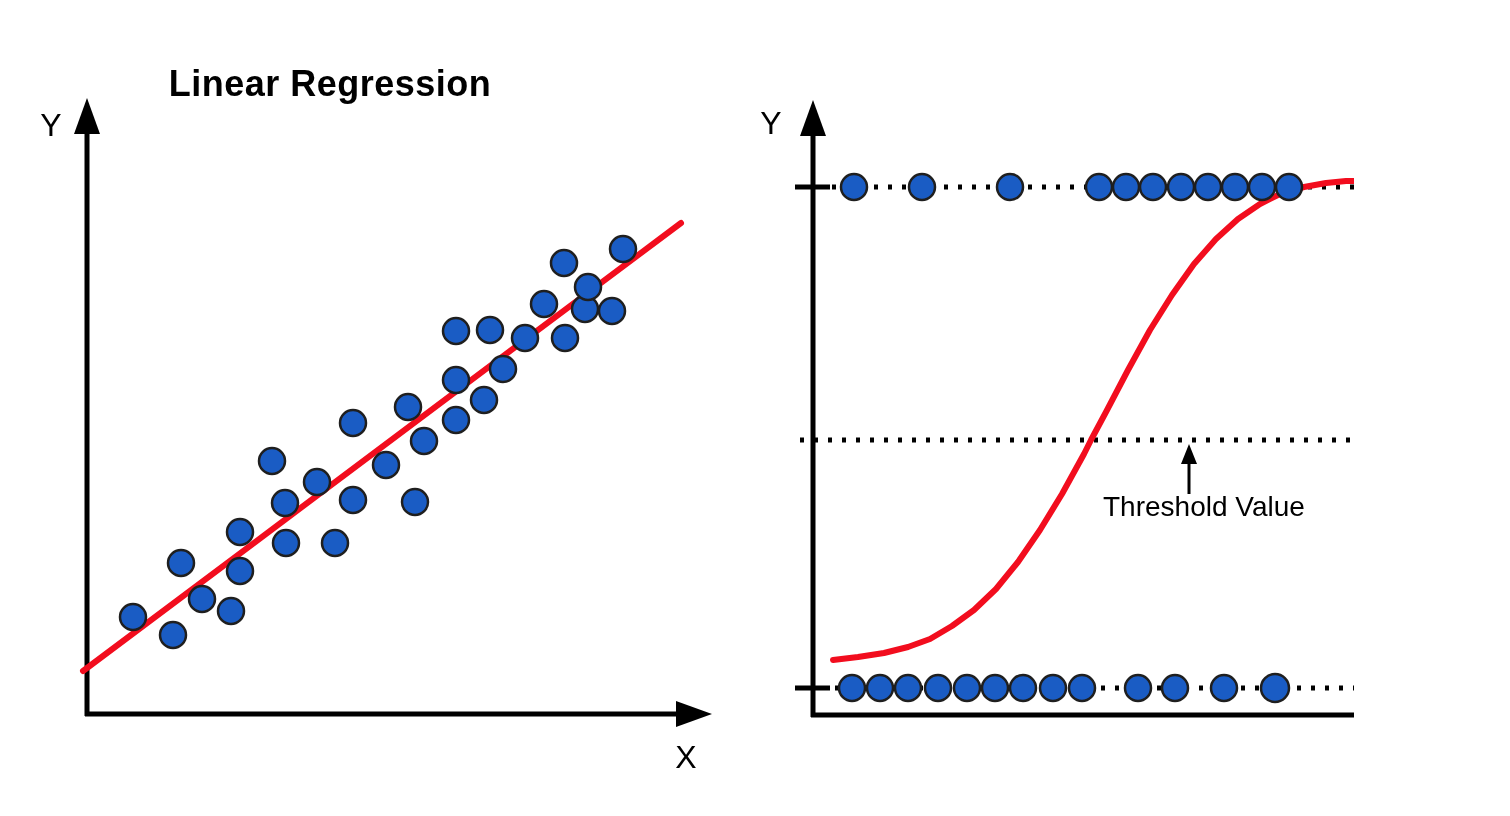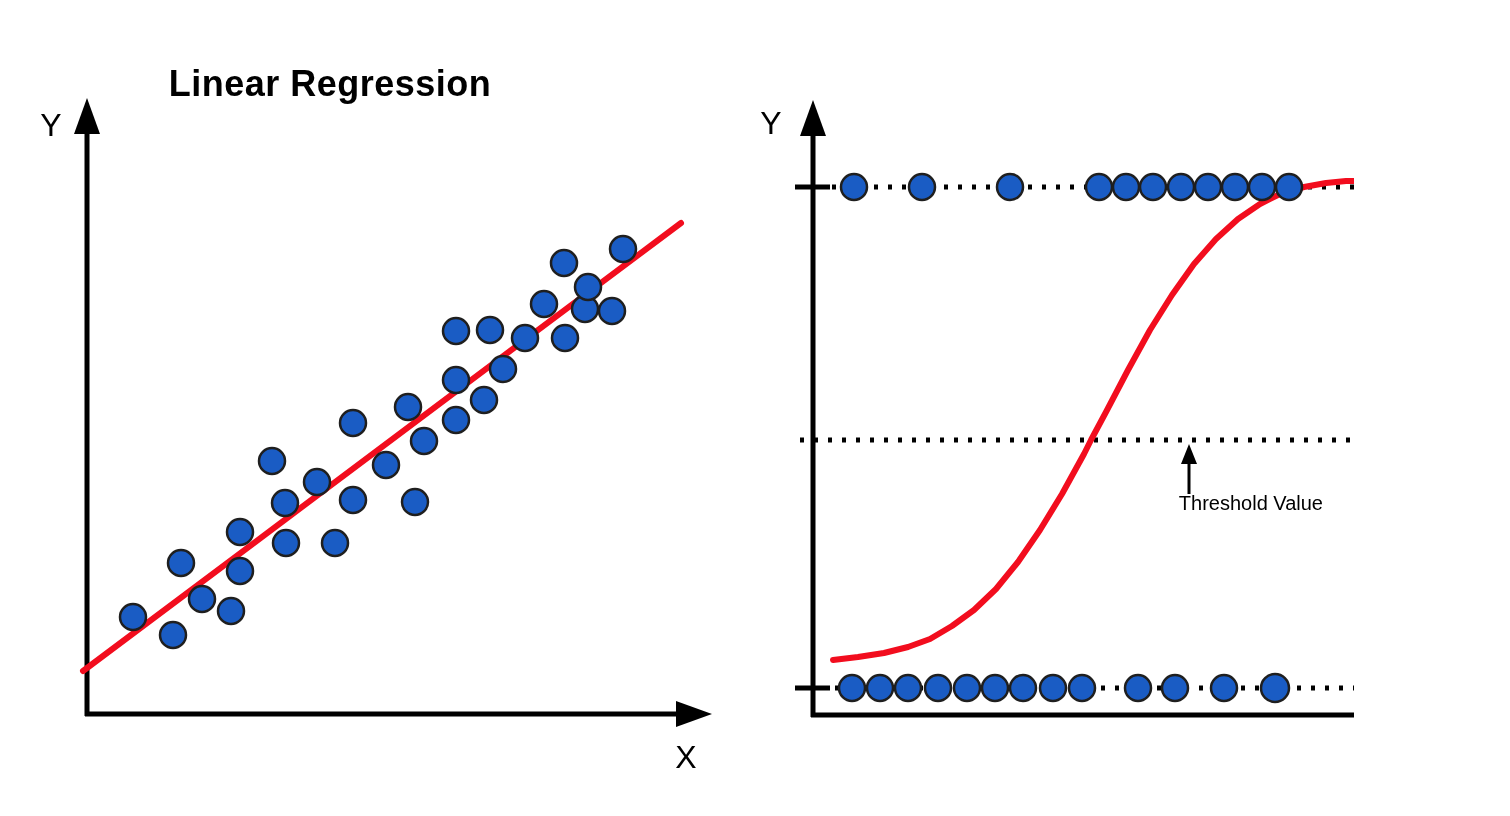--- a/index.html
+++ b/index.html
@@ -2,21 +2,21 @@
 <html><head>
 <meta charset="utf-8">
 <style>
   html,body{margin:0;padding:0;background:#ffffff;}
   #canvas{position:relative;width:1354px;height:816px;background:#ffffff;overflow:hidden;
           font-family:"Liberation Sans",sans-serif;}
   #plot{position:absolute;left:0;top:0;}
   .label{position:absolute;color:#000;line-height:1.1;}
   .chart-title{font-size:36px;font-weight:700;text-align:center;letter-spacing:0.5px;}
   .axis-label{font-size:32px;font-weight:400;text-align:center;}
-  .annotation-label{font-size:20px;font-weight:400;text-align:right;}
+  .annotation-label{font-size:28px;font-weight:400;text-align:left;}
 </style>
 </head>
 <body>
 
 <div id="canvas">
   <svg id="plot" width="1510" height="816" viewBox="0 0 1510 816">
       <line x1="87" y1="716" x2="87" y2="128" stroke="#000000" stroke-width="5"></line>
       <line x1="85" y1="714" x2="682" y2="714" stroke="#000000" stroke-width="5"></line>
       <polygon points="87,98 74,134 100,134" fill="#000000"></polygon>
       <polygon points="712,714 676,701 676,727" fill="#000000"></polygon>

